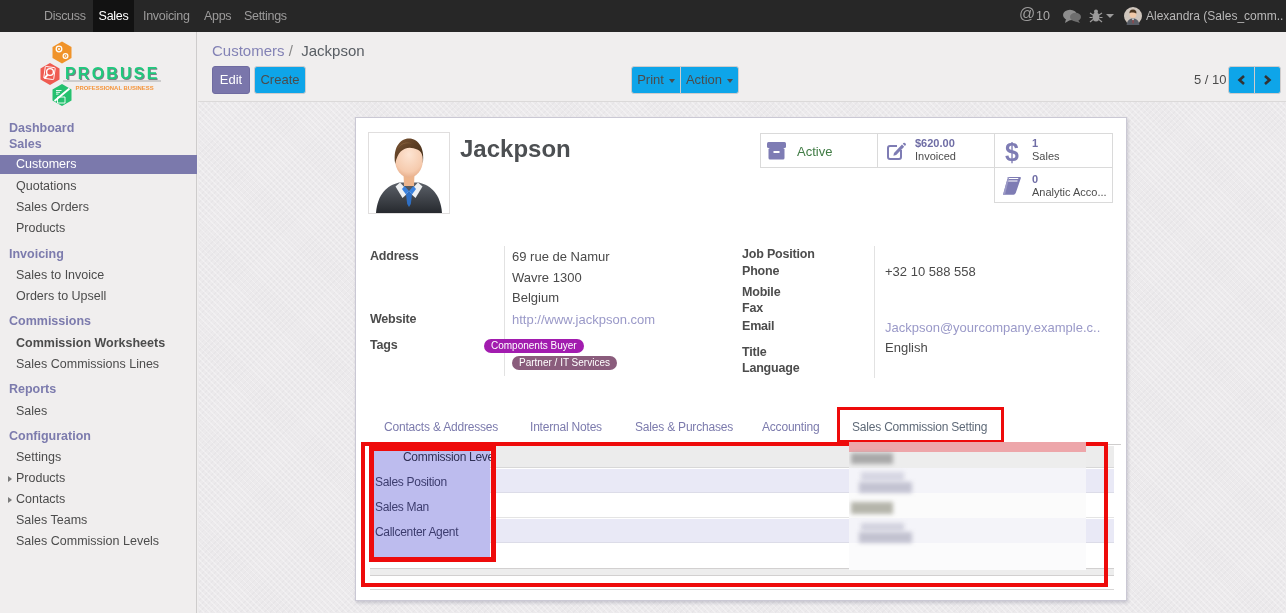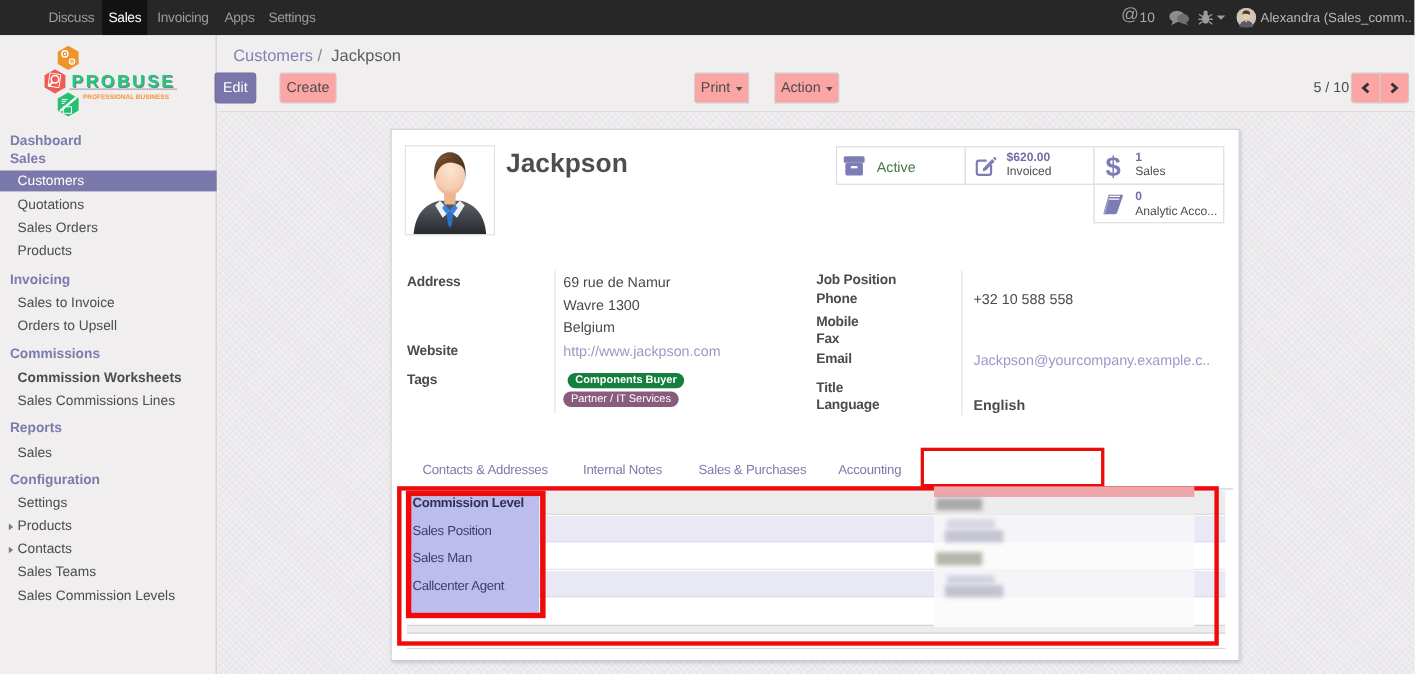--- a/index.html
+++ b/index.html
@@ -19,21 +19,21 @@
 .snavh { position:absolute; left:9px; color:#7c7bad; font-weight:bold; font-size:12.5px; height:20px; line-height:20px; }
 .snavi { position:absolute; left:16px; color:#4c4c4c; font-size:12.5px; height:20px; line-height:20px; }
 .snavsel { position:absolute; left:0; width:197px; height:19px; line-height:19px; background:#7b79ac; color:#ffffff; font-size:12.5px; padding-left:16px; }
 .caret-r { display:inline-block; width:0; height:0; border-left:4px solid #7a7a7a; border-top:3.5px solid transparent; border-bottom:3.5px solid transparent; margin-right:4px; position:relative; top:0px; }
 
 
 #cpanel { position:absolute; left:198px; top:32px; width:1088px; height:70px; background:#f0eeee; border-bottom:1px solid #dbd9d9; }
 #crumb { position:absolute; left:212px; top:42px; font-size:15px; color:#888; }
 #crumb .c1 { color:#8382b5; }
 #crumb .c2 { color:#585d63; }
-.btn { position:absolute; height:28px; line-height:26px; font-size:13px; text-align:center; border-radius:3px; border:1px solid #cfcccc; background:#fca5a5; color:#4c4c4c; }
+.btn { position:absolute; height:28px; line-height:26px; font-size:13px; text-align:center; border-radius:3px; border:1px solid #cfcccc; background:#0ea5e9; color:#4c4c4c; }
 .btn.primary { background:#7a76ab; border-color:#6f6ba0; color:#fff; }
 .dcaret { display:inline-block; width:0; height:0; border-top:4px solid #4c4c4c; border-left:3.5px solid transparent; border-right:3.5px solid transparent; margin-left:5px; position:relative; top:-1px; }
 
 
 #content {
   position:absolute; left:198px; top:102px; width:1088px; height:511px;
   background-color:#eceaec;
   background-image: repeating-linear-gradient(45deg, rgba(255,255,255,0.3) 0 1.2px, transparent 1.2px 4.2px),
                     repeating-linear-gradient(-45deg, rgba(110,110,125,0.04) 0 1.2px, transparent 1.2px 4.2px);
 }
@@ -142,24 +142,24 @@
   <div class="snavi" style="top:401px;">Sales</div>
   <div class="snavh" style="top:426px;">Configuration</div>
   <div class="snavi" style="top:447px;">Settings</div>
   <div class="snavi" style="top:468px; left:8px;"><span class="caret-r"></span>Products</div>
   <div class="snavi" style="top:489px; left:8px;"><span class="caret-r"></span>Contacts</div>
   <div class="snavi" style="top:510px;">Sales Teams</div>
   <div class="snavi" style="top:531px;">Sales Commission Levels</div>
 
   <div id="cpanel"></div>
   <div id="crumb"><span class="c1">Customers</span> /&nbsp;&nbsp;<span class="c2">Jackpson</span></div>
-  <div class="btn primary" style="left:195px; top:66px; width:38px;text-align:center;">Edit</div>
+  <div class="btn primary" style="left:212px; top:66px; width:38px;text-align:center;">Edit</div>
   <div class="btn" style="left:254px; top:66px; width:52px;">Create</div>
   <div class="btn" style="left:631px; top:66px; width:50px; border-top-right-radius:0; border-bottom-right-radius:0;">Print<span class="dcaret"></span></div>
-  <div class="btn" style="left:680px; top:66px; width:59px; border-top-left-radius:0; border-bottom-left-radius:0;margin-left:24px;">Action<span class="dcaret"></span></div>
+  <div class="btn" style="left:680px; top:66px; width:59px; border-top-left-radius:0; border-bottom-left-radius:0;">Action<span class="dcaret"></span></div>
   <div class="abs" style="left:1194px; top:72px; font-size:13px; color:#4c4c4c;">5 / 10</div>
   <div class="btn" style="left:1228px; top:66px; width:27px; border-top-right-radius:0; border-bottom-right-radius:0;">
     <svg width="9" height="10" viewBox="0 0 9 10" style="margin-top:8px;">
         <path d="M7 1 L2.5 5 L7 9" stroke="#333" stroke-width="2.6" fill="none"></path>
       </svg>
   </div>
   <div class="btn" style="left:1254px; top:66px; width:27px; border-top-left-radius:0; border-bottom-left-radius:0;">
     <svg width="9" height="10" viewBox="0 0 9 10" style="margin-top:8px;">
         <path d="M2 1 L6.5 5 L2 9" stroke="#333" stroke-width="2.6" fill="none"></path>
       </svg>
@@ -234,48 +234,49 @@
   <div class="abs statlab" style="left:1032px; top:186px; white-space:nowrap;">Analytic Acco...</div>
 
   <div class="abs lbl" style="left:370px; top:249px;">Address</div>
   <div class="abs" style="left:504px; top:246px; width:1px; height:130px; background:#e2e2e2;"></div>
   <div class="abs val" style="left:512px; top:249px;">69 rue de Namur</div>
   <div class="abs val" style="left:512px; top:270px;">Wavre 1300</div>
   <div class="abs val" style="left:512px; top:290px;">Belgium</div>
   <div class="abs lbl" style="left:370px; top:312px;">Website</div>
   <div class="abs lnk" style="left:512px; top:312px;">http://www.jackpson.com</div>
   <div class="abs lbl" style="left:370px; top:338px;">Tags</div>
-  <div class="tag" style="left:516px; top:339px; background:#15803d;font-weight:bold;">Components Buyer</div>
+  <div class="tag" style="left:484px; top:339px; background:#a21caf;">Components Buyer</div>
   <div class="tag" style="left:512px; top:356px; background:#8a5c7c;">Partner / IT Services</div>
 
   <div class="abs lbl" style="left:742px; top:247px;">Job Position</div>
   <div class="abs" style="left:874px; top:246px; width:1px; height:132px; background:#e2e2e2;"></div>
   <div class="abs lbl" style="left:742px; top:264px;">Phone</div>
   <div class="abs val" style="left:885px; top:264px;">+32 10 588 558</div>
   <div class="abs lbl" style="left:742px; top:285px;">Mobile</div>
   <div class="abs lbl" style="left:742px; top:301px;">Fax</div>
   <div class="abs lbl" style="left:742px; top:319px;">Email</div>
   <div class="abs lnk" style="left:885px; top:320px;">Jackpson@yourcompany.example.c..</div>
   <div class="abs lbl" style="left:742px; top:345px;">Title</div>
   <div class="abs lbl" style="left:742px; top:361px;">Language</div>
-  <div class="abs val" style="left:885px; top:361px;font-weight:bold;">English</div>
+  <div class="abs val" style="left:885px; top:340px;">English</div>
 
   <div class="tab" style="left:384px;">Contacts &amp; Addresses</div>
   <div class="tab" style="left:530px;">Internal Notes</div>
   <div class="tab" style="left:635px;">Sales &amp; Purchases</div>
   <div class="tab" style="left:762px;">Accounting</div>
+  <div class="tab active" style="left:852px;">Sales Commission Setting</div>
 
   <div class="trow" style="top:446px; height:22px; background:#ececec; border-bottom:1px solid #d8d8d8;"></div>
   <div class="trow" style="top:469px; height:24px; background:#e9e9f6; border-bottom:1px solid #dcdce8;"></div>
   <div class="trow" style="top:494px; height:24px; background:#ffffff; border-bottom:1px solid #e4e4e4;"></div>
   <div class="trow" style="top:519px; height:24px; background:#e9e9f6; border-bottom:1px solid #dcdce8;"></div>
   <div class="trow" style="top:544px; height:24px; background:#ffffff;"></div>
 
   <div class="abs" style="left:374px; top:451px; width:116px; height:106px; background:#bdbcee;"></div>
-  <div class="tcell-label" style="top:450px; font-weight:bold; color:#303056;">Commission Level</div>
+  <div class="tcell-label" style="top:450px; font-weight:normal; color:#303056;padding-left:28px;">Commission Level</div>
   <div class="tcell-label" style="top:475px;">Sales Position</div>
   <div class="tcell-label" style="top:500px;">Sales Man</div>
   <div class="tcell-label" style="top:525px;">Callcenter Agent</div>
 
   <div id="tfoot"></div>
   <div class="abs" style="left:370px; top:589px; width:744px; height:1px; background:#d8d6d6;"></div>
 
   <div class="abs" style="left:1106px; top:444px; width:15px; height:1px; background:#cfcdcd;"></div>
 
   <div class="redbox" style="left:837px; top:407px; width:167px; height:36px; border-width:3.5px;"></div>

